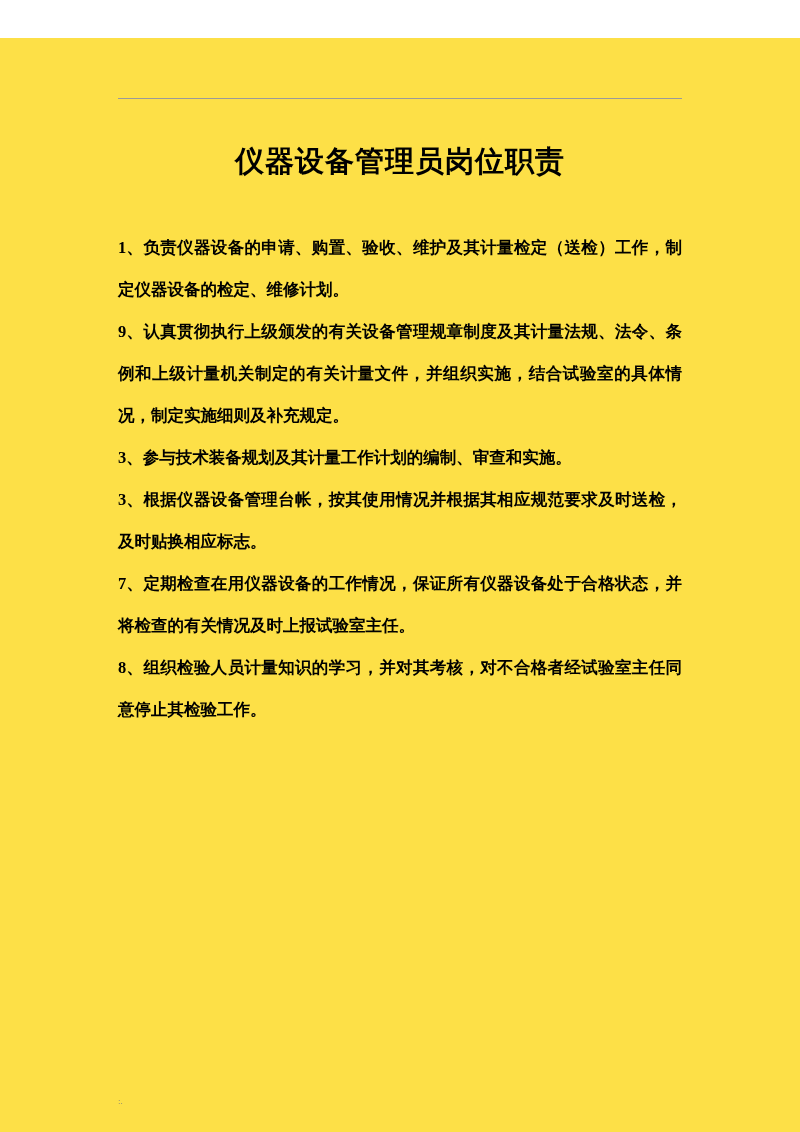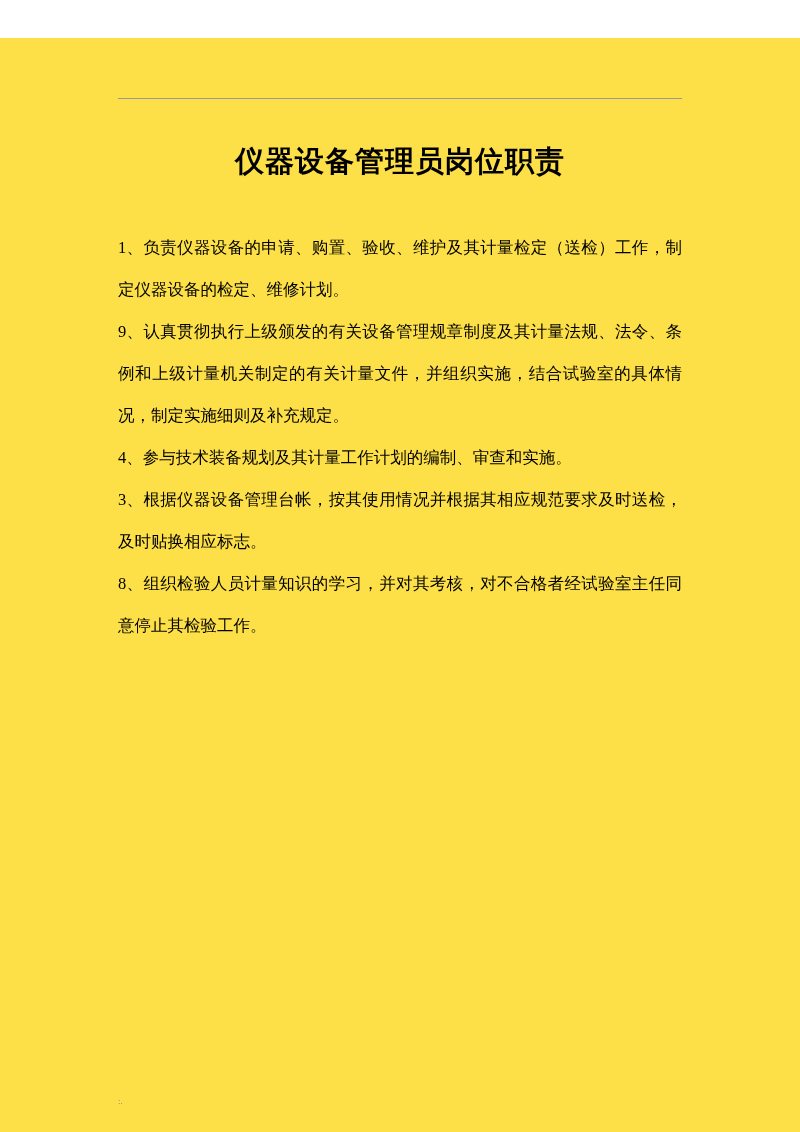--- a/index.html
+++ b/index.html
@@ -40,20 +40,21 @@
     margin: 0 0 46px 0;
     line-height: 1.3;
     font-family: "Liberation Serif", "DejaVu Serif", serif;
   }
   .body-text {
     font-size: 16.5px;
     color: #000000;
     line-height: 42px;
     text-align: justify;
     font-family: "Liberation Serif", "DejaVu Serif", serif;
+    font-weight: bold;
   }
   .para {
     margin: 0;
     text-indent: 0;
   }
   .footer-mark {
     position: absolute;
     left: 118px;
     top: 1058px;
     font-size: 9px;
@@ -67,20 +68,21 @@
 
 <div class="page">
   <div class="content">
     <div class="top-rule"></div>
 
     <h1 class="doc-title">仪器设备管理员岗位职责</h1>
 
     <div class="body-text">
       <p class="para">1、负责仪器设备的申请、购置、验收、维护及其计量检定（送检）工作，制定仪器设备的检定、维修计划。</p>
       <p class="para">9、认真贯彻执行上级颁发的有关设备管理规章制度及其计量法规、法令、条例和上级计量机关制定的有关计量文件，并组织实施，结合试验室的具体情况，制定实施细则及补充规定。</p>
-      <p class="para">4、参与技术装备规划及其计量工作计划的编制、审查和实施。</p>
+      <p class="para">3、参与技术装备规划及其计量工作计划的编制、审查和实施。</p>
       <p class="para">3、根据仪器设备管理台帐，按其使用情况并根据其相应规范要求及时送检，及时贴换相应标志。</p>
+      <p class="para">7、定期检查在用仪器设备的工作情况，保证所有仪器设备处于合格状态，并将检查的有关情况及时上报试验室主任。</p>
       <p class="para">8、组织检验人员计量知识的学习，并对其考核，对不合格者经试验室主任同意停止其检验工作。</p>
     </div>
   </div>
 
   <div class="footer-mark">:.</div>
 </div>
 
 </body></html>

